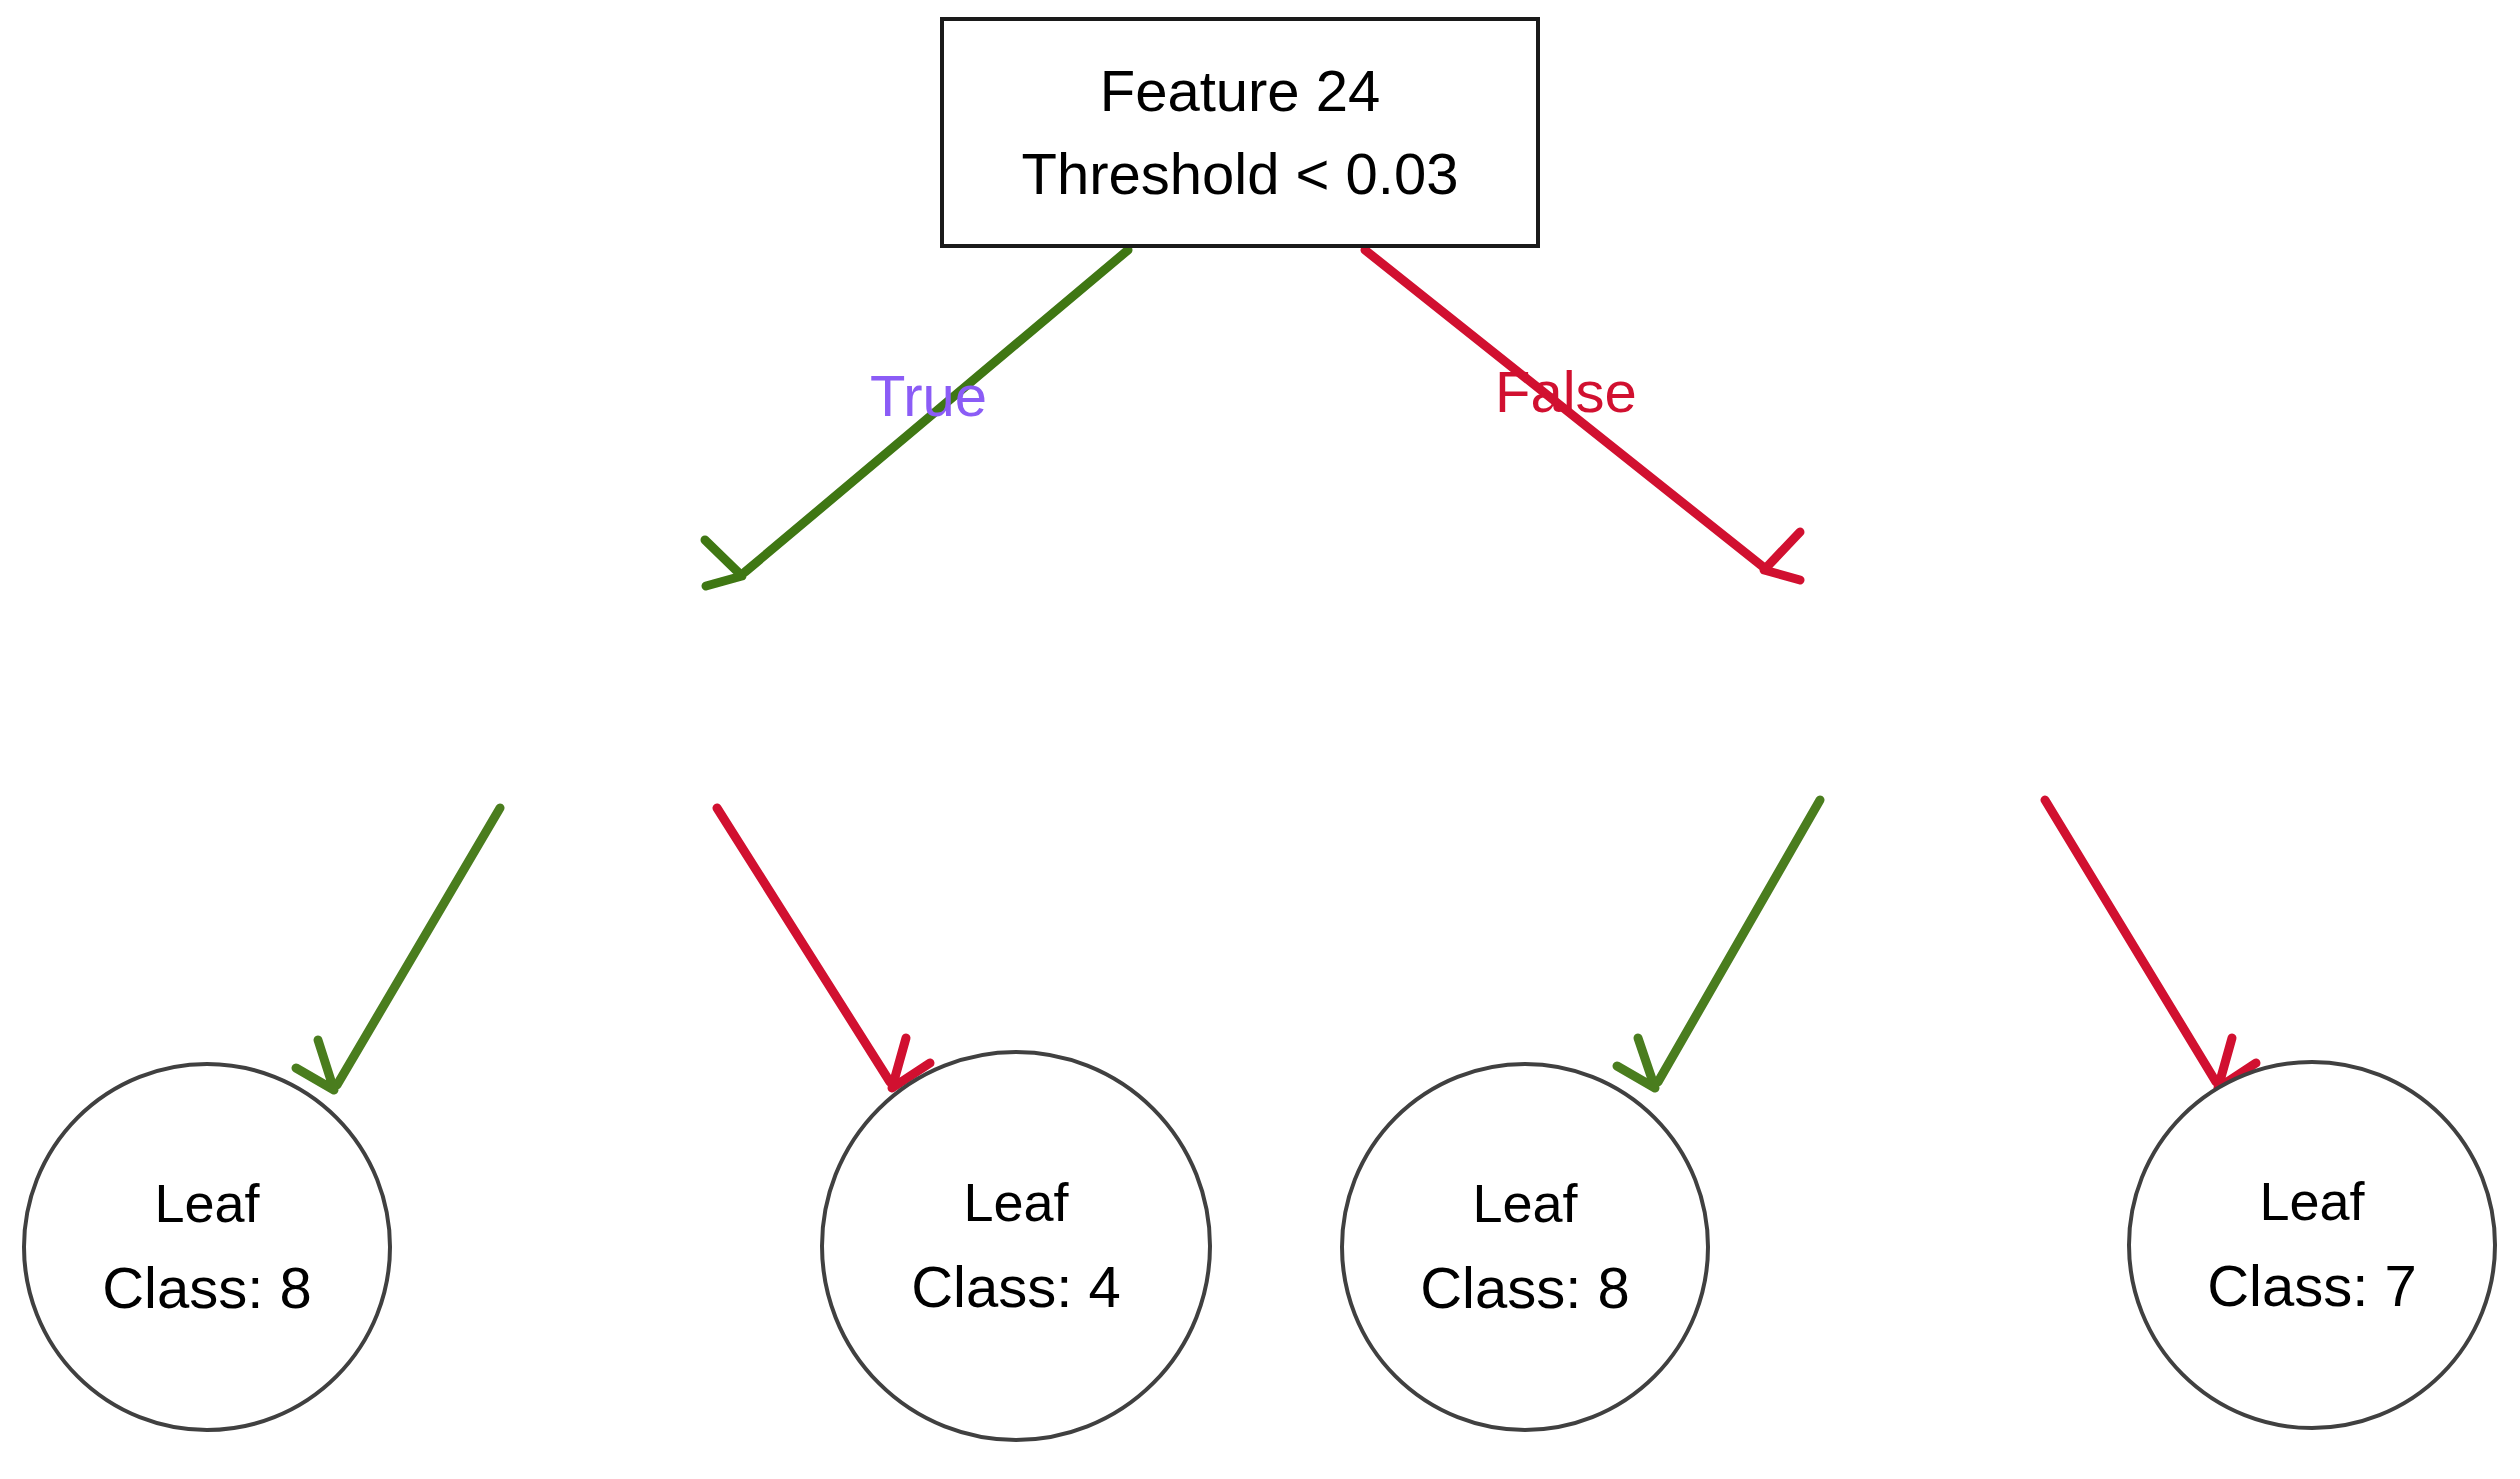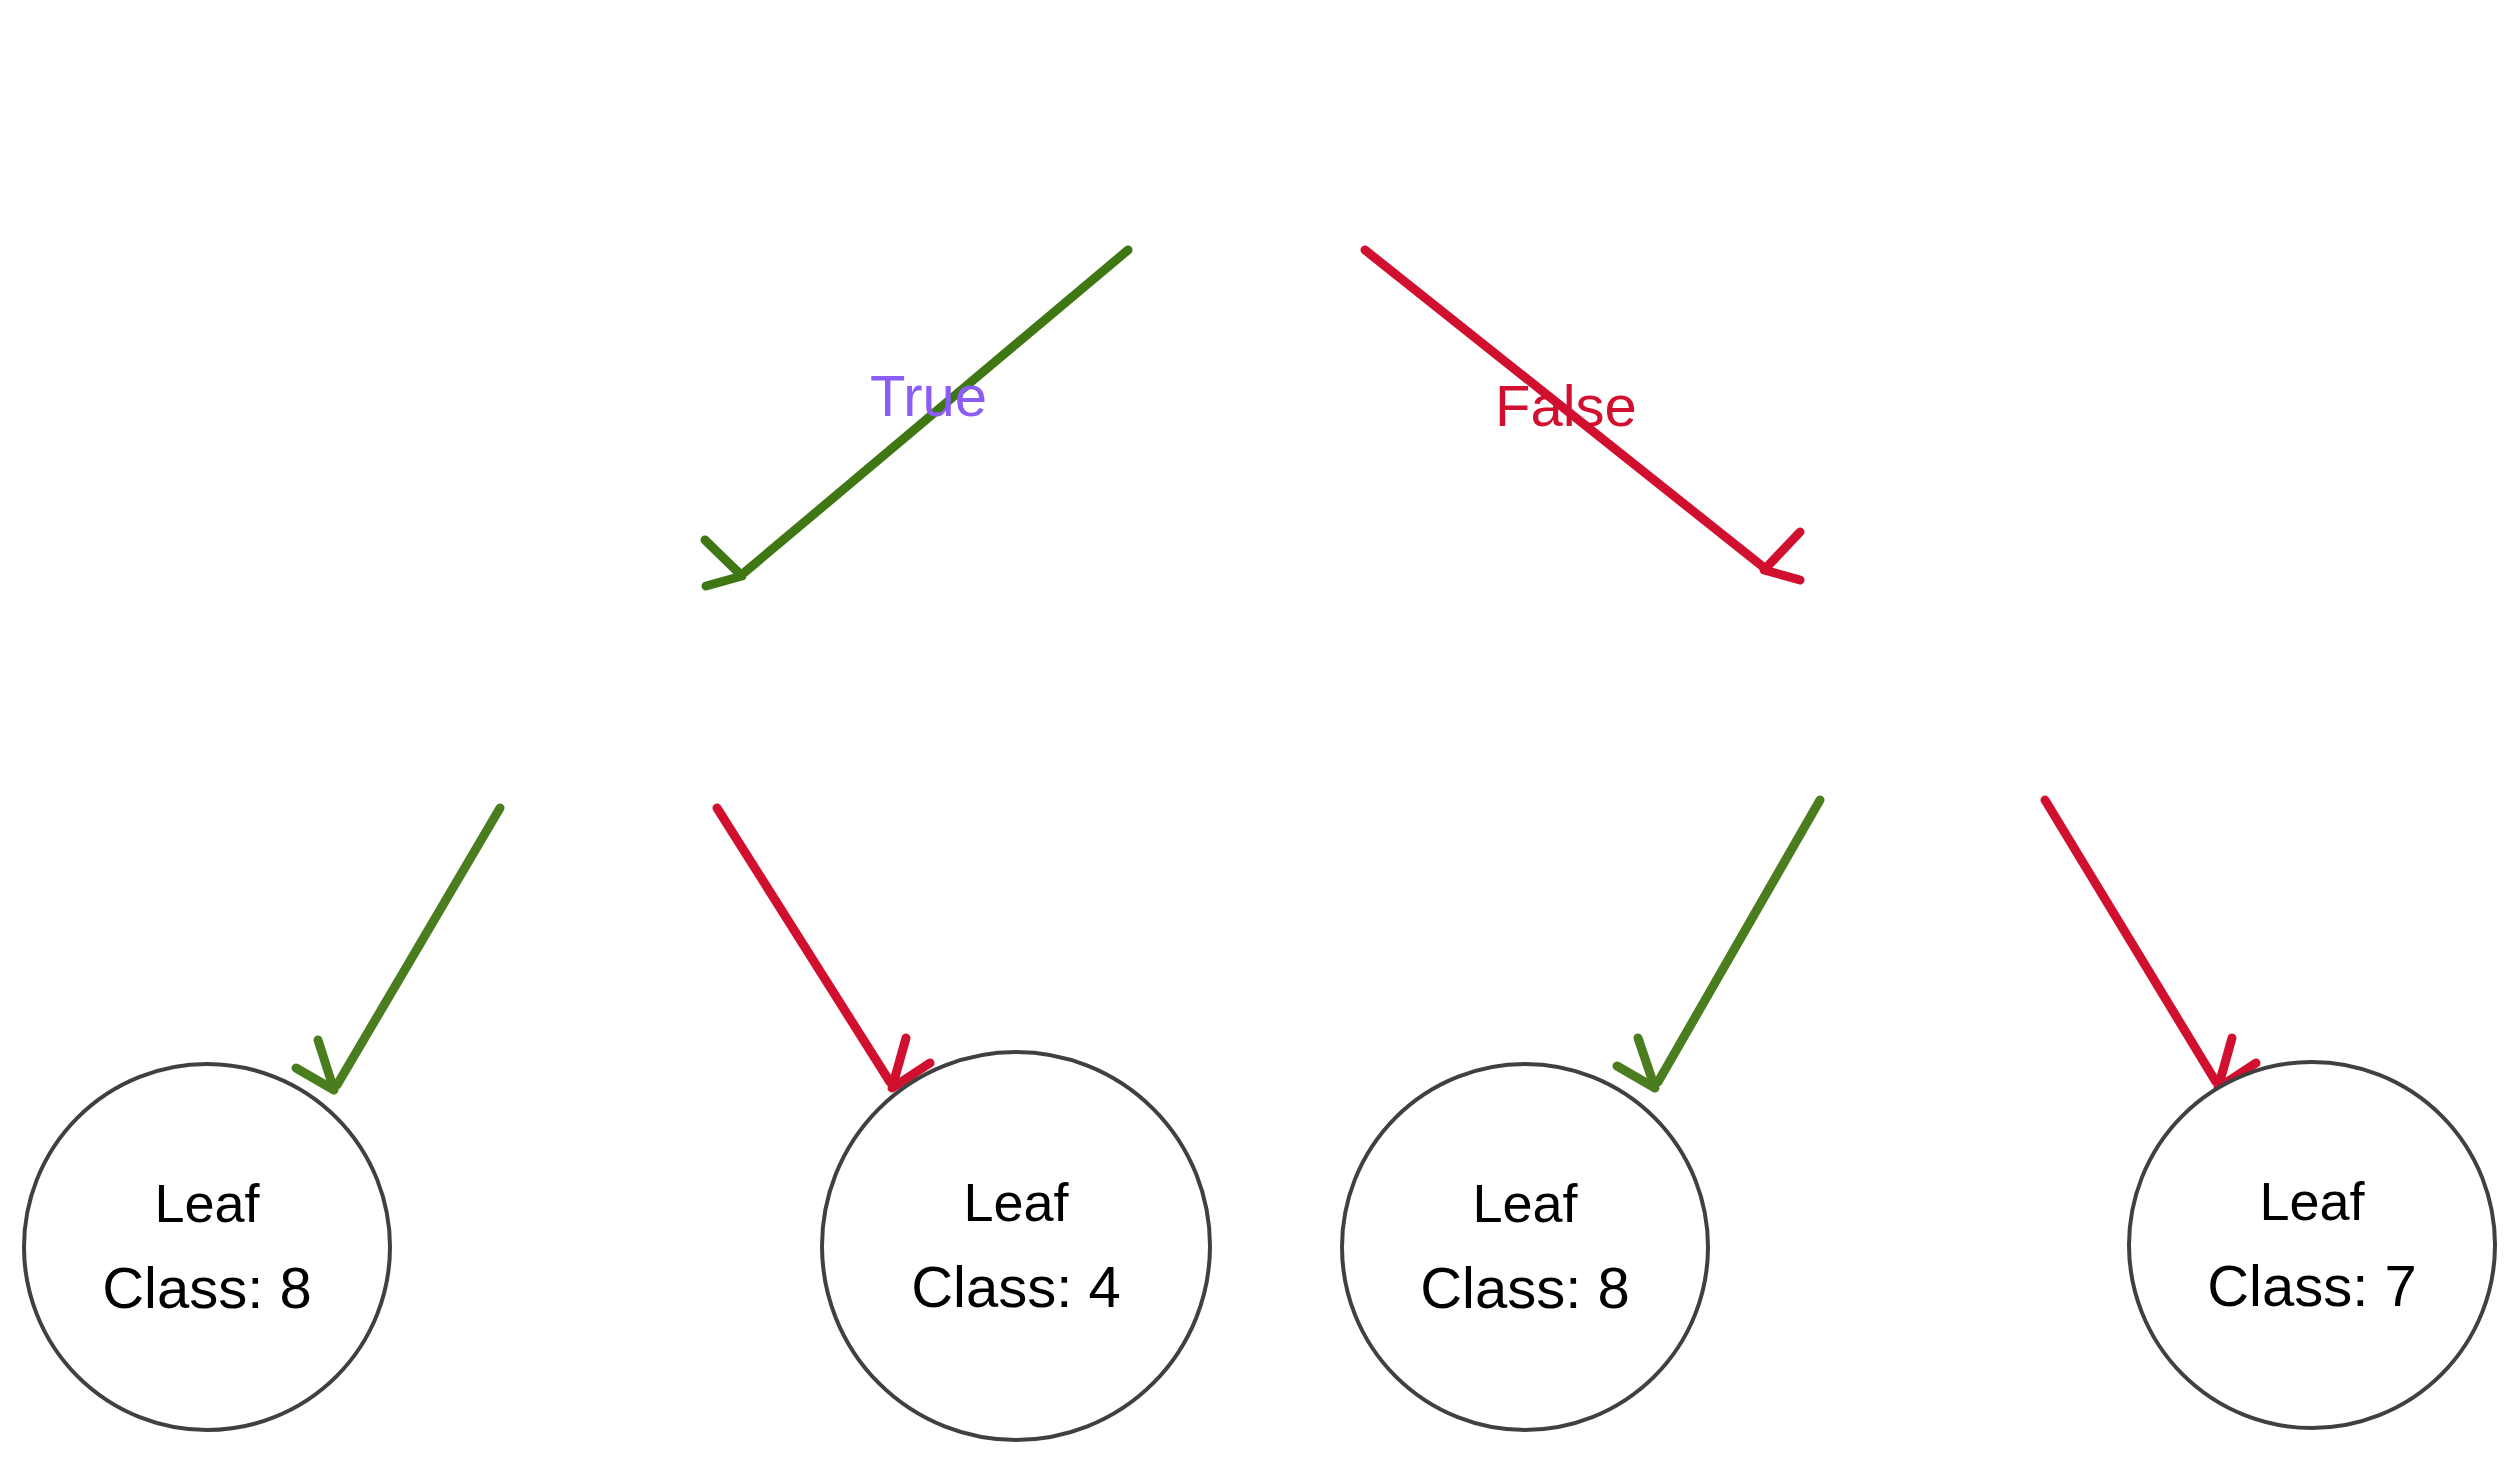--- a/index.html
+++ b/index.html
@@ -104,24 +104,28 @@
       <line x1="1820" y1="800" x2="1658" y2="1082" stroke="#4a7d1e" stroke-width="9" stroke-linecap="round"></line>
       <polyline points="1638,1038 1655,1088 1617,1066" fill="none" stroke="#4a7d1e" stroke-width="9" stroke-linecap="round" stroke-linejoin="round"></polyline>
     </g>
 
     <g>
       <line x1="2045" y1="800" x2="2216" y2="1082" stroke="#d11030" stroke-width="9" stroke-linecap="round"></line>
       <polyline points="2232,1038 2218,1088 2256,1063" fill="none" stroke="#d11030" stroke-width="9" stroke-linecap="round" stroke-linejoin="round"></polyline>
     </g>
   </svg>
 
+  <div class="node decision-node" style="left:940px; top:17px; width:600px; height:231px;">
+    <div class="node-line node-line-title">Feature 24</div>
+    <div class="node-line node-line-sub">Threshold &lt; 0.03</div>
+  </div>
 
   <div class="edge-label edge-label-true" style="left:870px; top:362px;">True</div>
 
-  <div class="edge-label edge-label-false" style="left:1495px; top:372px;">False</div>
+  <div class="edge-label edge-label-false" style="left:1495px; top:358px;">False</div>
 
 
 
   <div class="node leaf-node" style="left:22px; top:1062px; width:370px; height:370px;">
     <div class="node-line node-line-title">Leaf</div>
     <div class="node-line node-line-sub">Class: 8</div>
   </div>
 
   <div class="node leaf-node" style="left:820px; top:1050px; width:392px; height:392px;">
     <div class="node-line node-line-title">Leaf</div>

